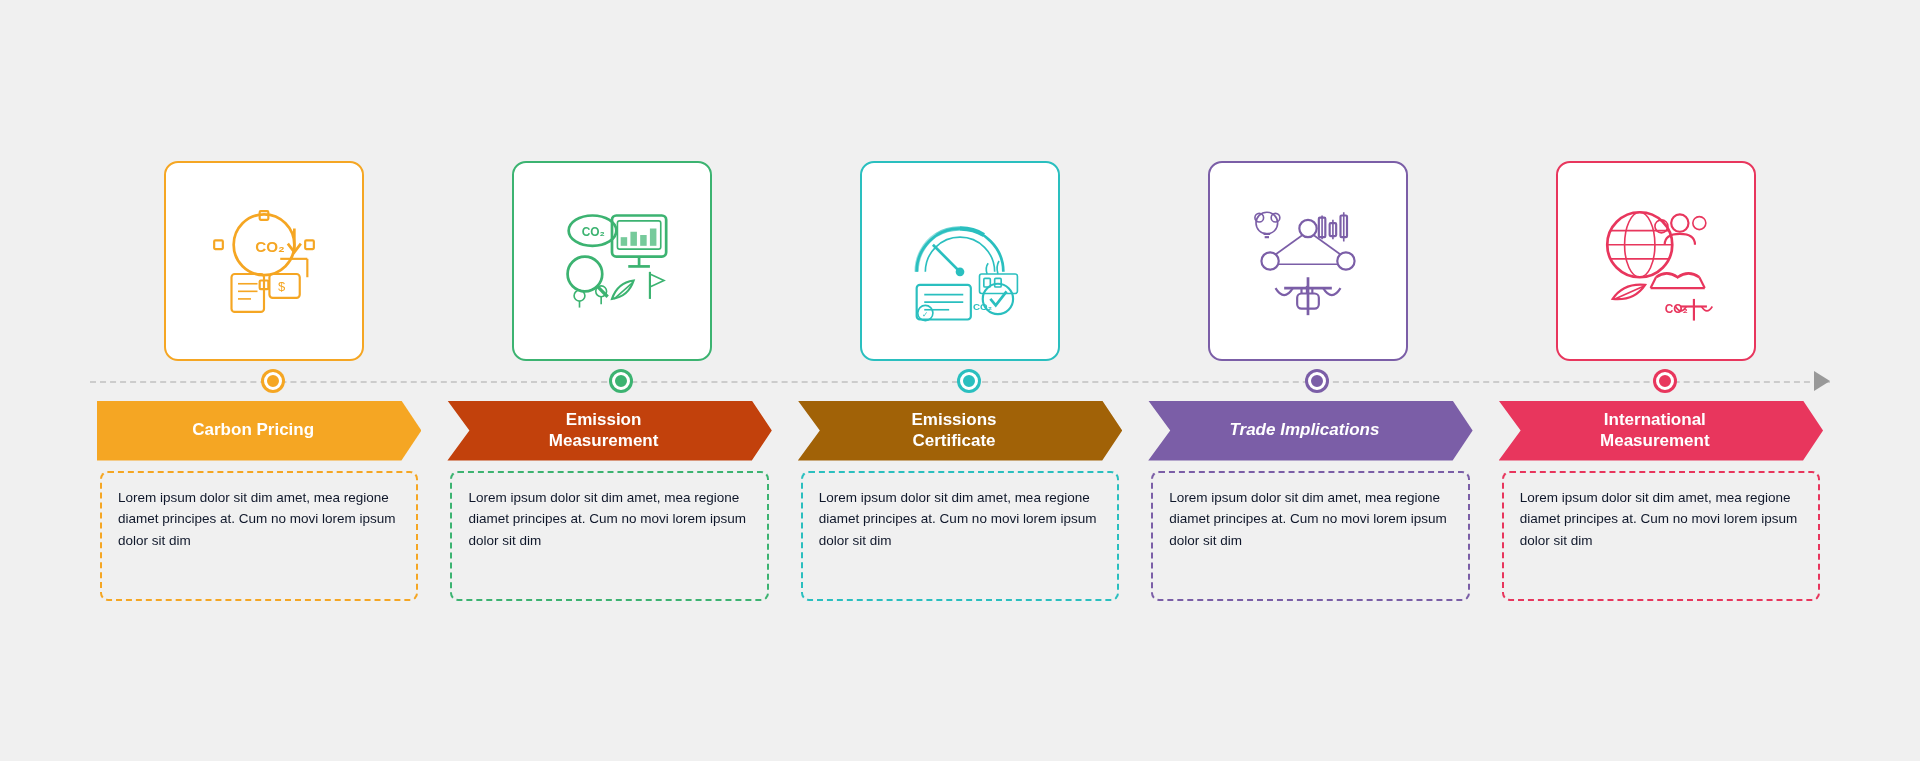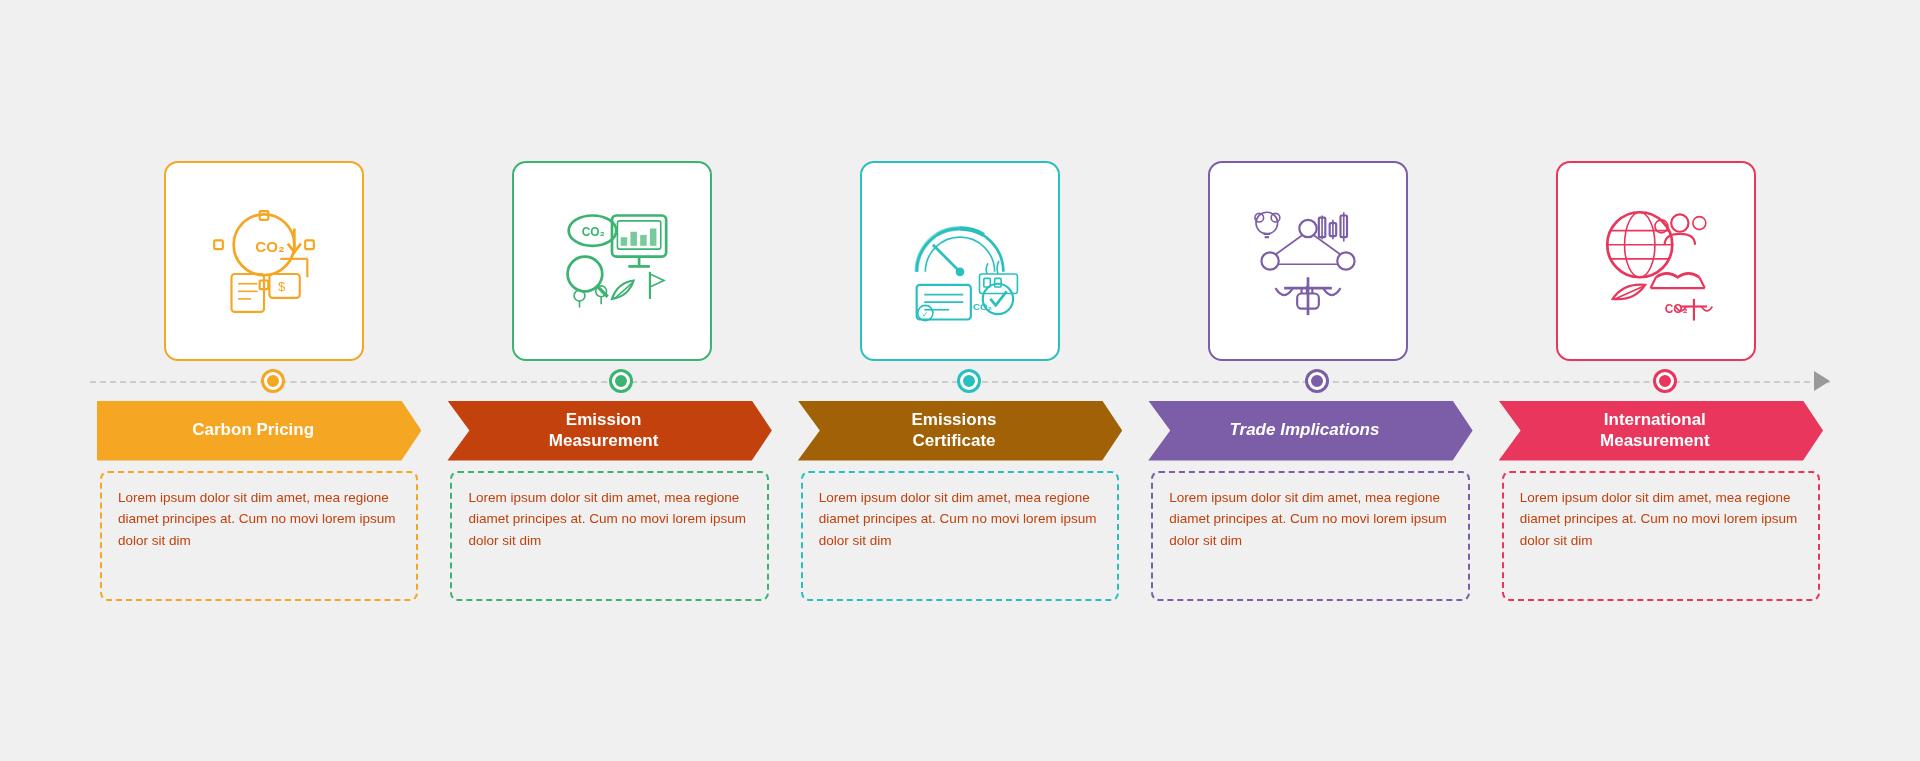--- a/index.html
+++ b/index.html
@@ -75,21 +75,21 @@
       border: 2px dashed #ccc;
       border-radius: 8px;
       padding: 14px 16px;
       margin-top: 10px;
       width: calc(100% - 10px);
       min-height: 130px;
       background: transparent;
     }
     .desc-text {
       font-size: 13.5px;
-      color: #c2410c;
+      color: #0f172a;
       line-height: 1.6;
     }
     
     .end-arrow {
       width: 0;
       height: 0;
       border-top: 10px solid transparent;
       border-bottom: 10px solid transparent;
       border-left: 16px solid #999;
       margin-left: 4px;

